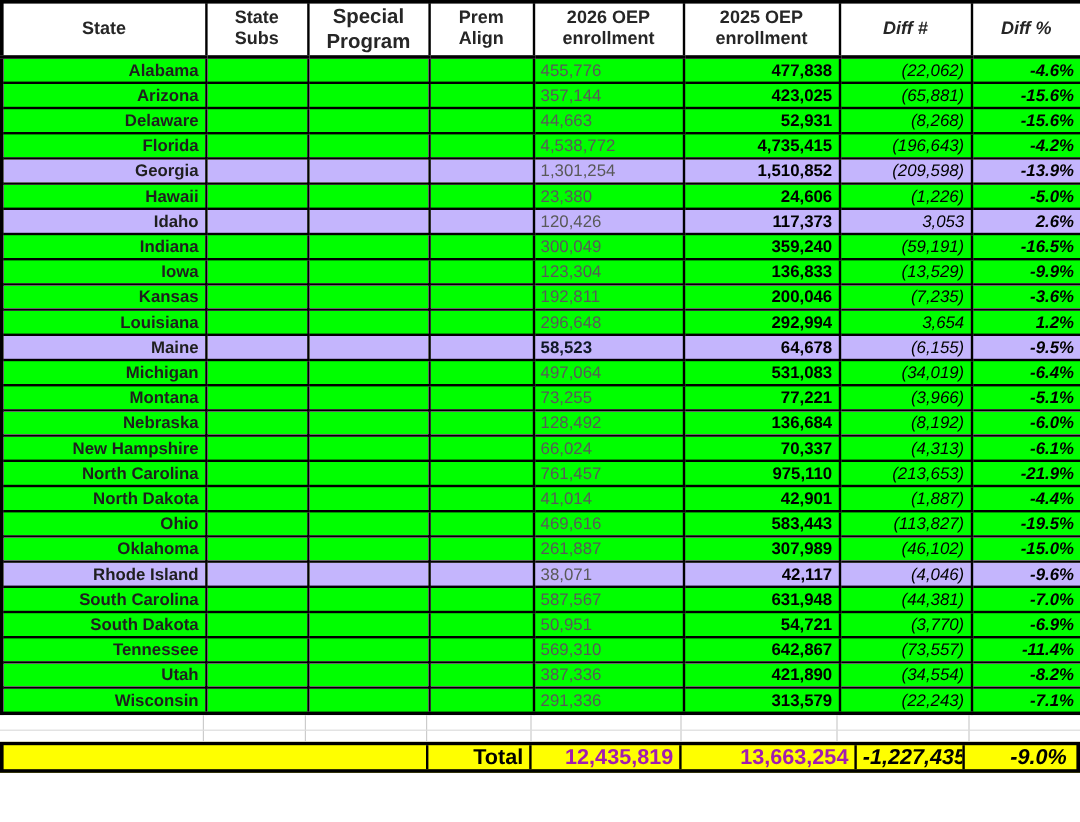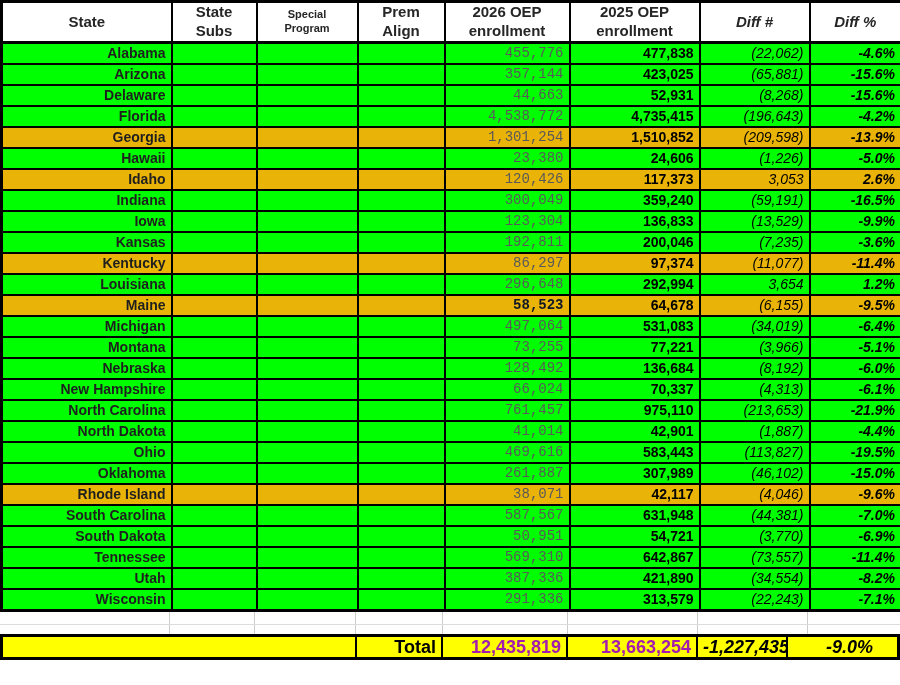--- a/index.html
+++ b/index.html
@@ -17,28 +17,28 @@
   .tbl th, .tbl td {
     border:2px solid #000; padding:0 5px;
     overflow:hidden; white-space:nowrap; box-sizing:border-box;
   }
   .tbl thead th {
     height:41px; background:#ffffff; color:#262626;
     font-weight:bold; font-size:15px; line-height:1.25;
     text-align:center; vertical-align:middle;
     white-space:pre-line; border-bottom:3px solid #000;
   }
-  .tbl thead th.h-small { font-size:11px; }
+  .tbl thead th.h-small { font-size:17px; }
   .tbl thead th.h-italic { font-style:italic; }
 
   .tbl tbody td { height:19px; line-height:19px; font-size:14px; background:#00ff00; }
-  .tbl tbody tr.cyan td { background:#eab308; }
+  .tbl tbody tr.cyan td { background:#c4b5fd; }
 
   td.c-state { font-weight:bold; color:#1f1f1f; text-align:right; }
-  td.c-2026  { color:#595959; text-align:right;font-family:Liberation Mono, monospace; }
+  td.c-2026  { color:#595959; text-align:left; }
   td.c-2026.strong { color:#101828; font-weight:bold; }
   td.c-2025  { color:#000000; font-weight:bold; text-align:right; }
   td.c-diffn { color:#000000; font-style:italic; text-align:right; }
   td.c-diffp { color:#000000; font-style:italic; font-weight:bold; text-align:right;margin-top:44px; }
 
   
   .gap { display:flex; height:22px; position:relative; background:#ffffff; }
   .gap::after {
     content:""; position:absolute; left:0; right:0; top:12px; height:1px;
     background:#dcdcdc;
@@ -188,30 +188,20 @@
         <tr>
       <td class="c-state">Kansas</td>
       <td class="c-sub"></td>
       <td class="c-prog"></td>
       <td class="c-prem"></td>
       <td class="c-2026">192,811</td>
       <td class="c-2025">200,046</td>
       <td class="c-diffn">(7,235)</td>
       <td class="c-diffp">-3.6%</td>
     </tr>
-        <tr class="cyan">
-      <td class="c-state">Kentucky</td>
-      <td class="c-sub"></td>
-      <td class="c-prog"></td>
-      <td class="c-prem"></td>
-      <td class="c-2026">86,297</td>
-      <td class="c-2025">97,374</td>
-      <td class="c-diffn">(11,077)</td>
-      <td class="c-diffp">-11.4%</td>
-    </tr>
         <tr>
       <td class="c-state">Louisiana</td>
       <td class="c-sub"></td>
       <td class="c-prog"></td>
       <td class="c-prem"></td>
       <td class="c-2026">296,648</td>
       <td class="c-2025">292,994</td>
       <td class="c-diffn">3,654</td>
       <td class="c-diffp">1.2%</td>
     </tr>
@@ -376,18 +366,18 @@
     <div class="gcell" style="width:125px"></div>
     <div class="gcell" style="width:130px"></div>
     <div class="gcell" style="width:110px"></div>
     <div class="gcell" style="width:92px"></div>
   </div>
 
   <div class="total">
     <div class="tcell" style="width:354px"></div>
     <div class="tcell t-label" style="width:86px">Total</div>
     <div class="tcell t-num" style="width:125px">12,435,819</div>
-    <div class="tcell t-num" style="width:130px">13,663,254</div>
+    <div class="tcell t-num" style="width:146px">13,663,254</div>
     <div class="tcell t-diff" style="width:90px">-1,227,435</div>
     <div class="tcell t-diff" style="width:90px">-9.0%</div>
   </div>
 
 </div>
 
 </body></html>

